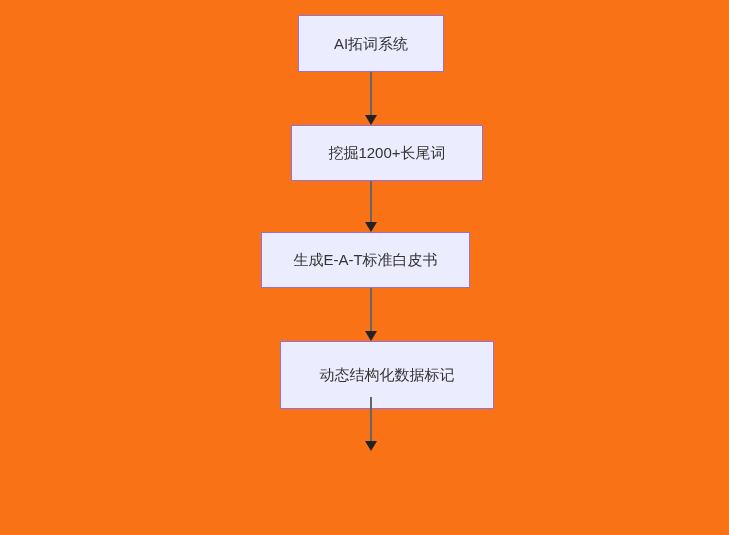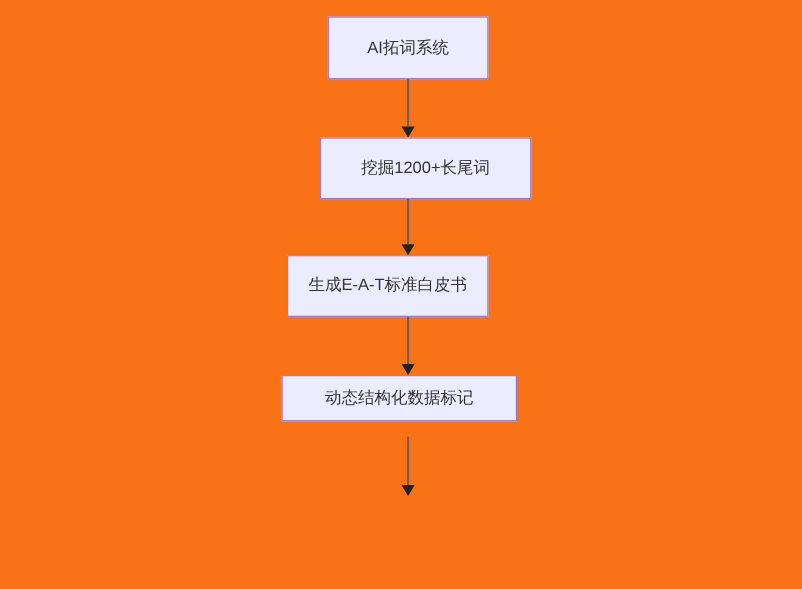--- a/index.html
+++ b/index.html
@@ -23,22 +23,22 @@
     font-size: 15px;
     display: flex;
     align-items: center;
     justify-content: center;
     text-align: center;
     line-height: 1.2;
     white-space: nowrap;
   }
   .node-1 { left: 298px; top: 15px;  width: 146px; height: 57px; }
   .node-2 { left: 275px; top: 125px; width: 192px; height: 56px; margin-left: 16px; }
-  .node-3 { left: 261px; top: 232px; width: 183px; height: 56px; }
-  .node-4 { left: 256px; top: 341px; width: 214px; height: 42px; text-align: right; }
+  .node-3 { left: 261px; top: 232px; width: 209px; height: 56px; }
+  .node-4 { left: 280px; top: 341px; width: 214px; height: 68px; text-align: right; }
   .node-5 { left: 253px; top: 451px; width: 236px; height: 56px; }
 
   .edge-line {
     position: absolute;
     left: 370px;
     width: 2px;
     background: #666666;
   }
   .edge-head {
     position: absolute;

